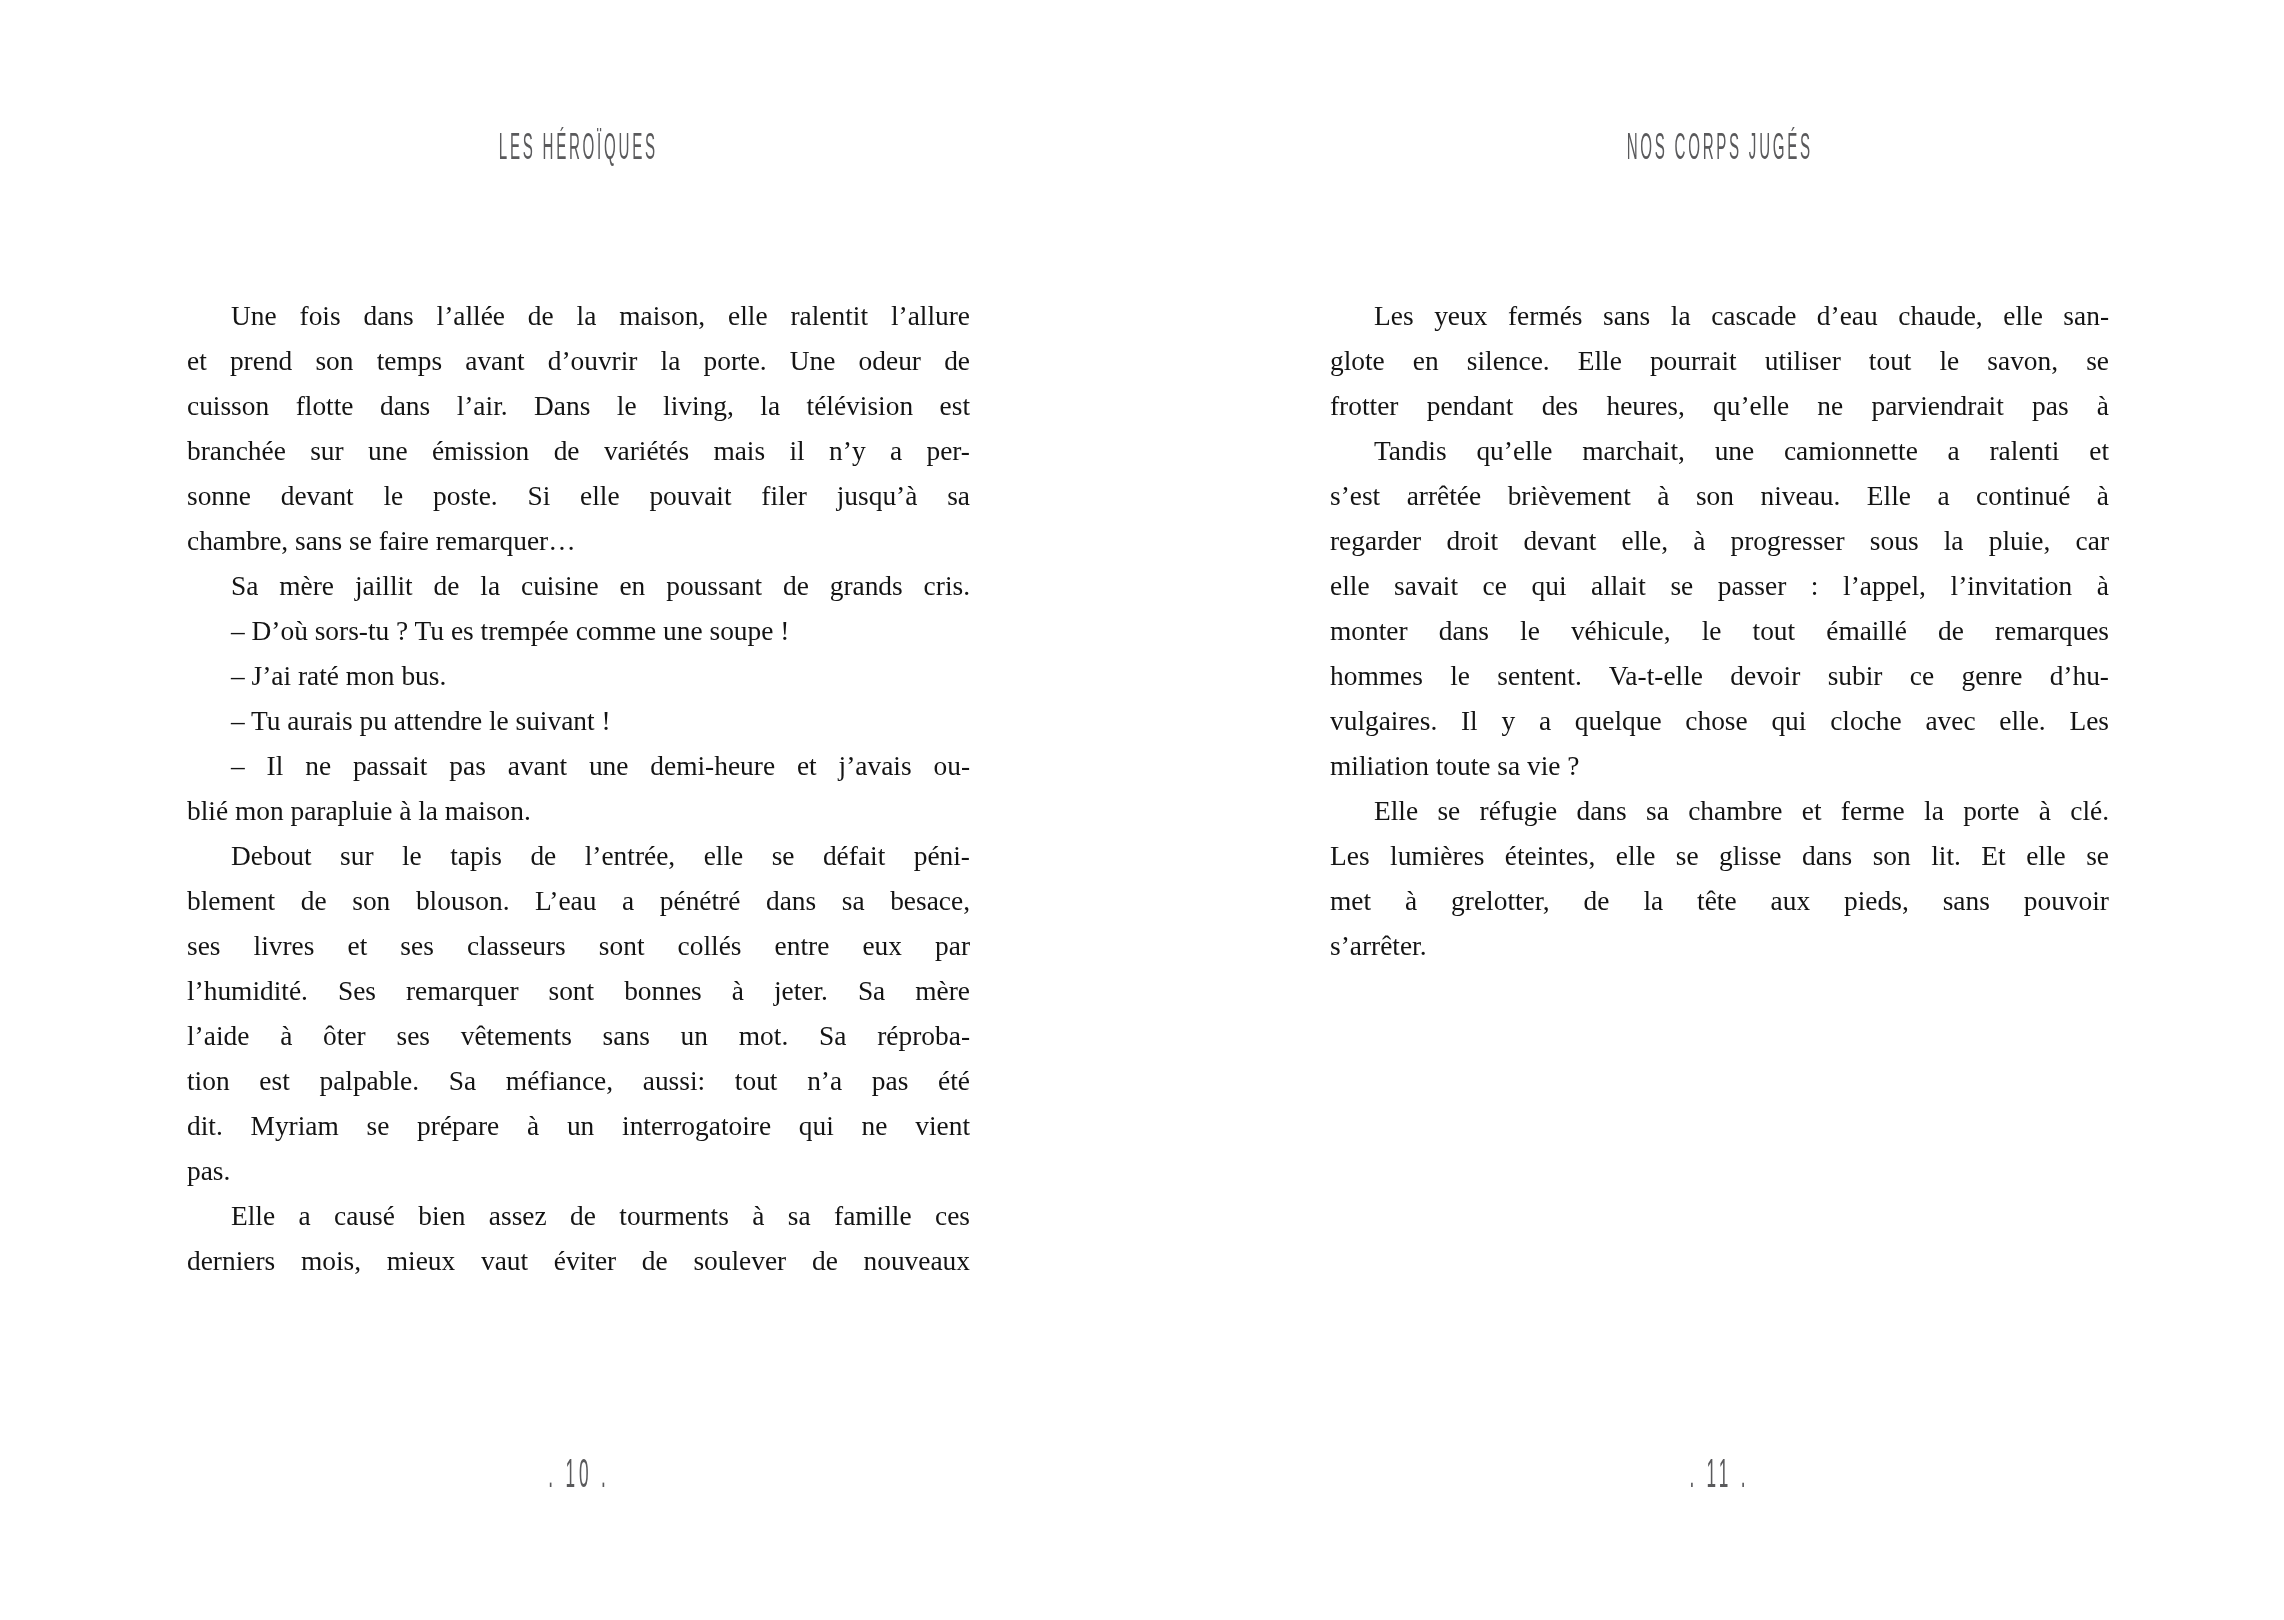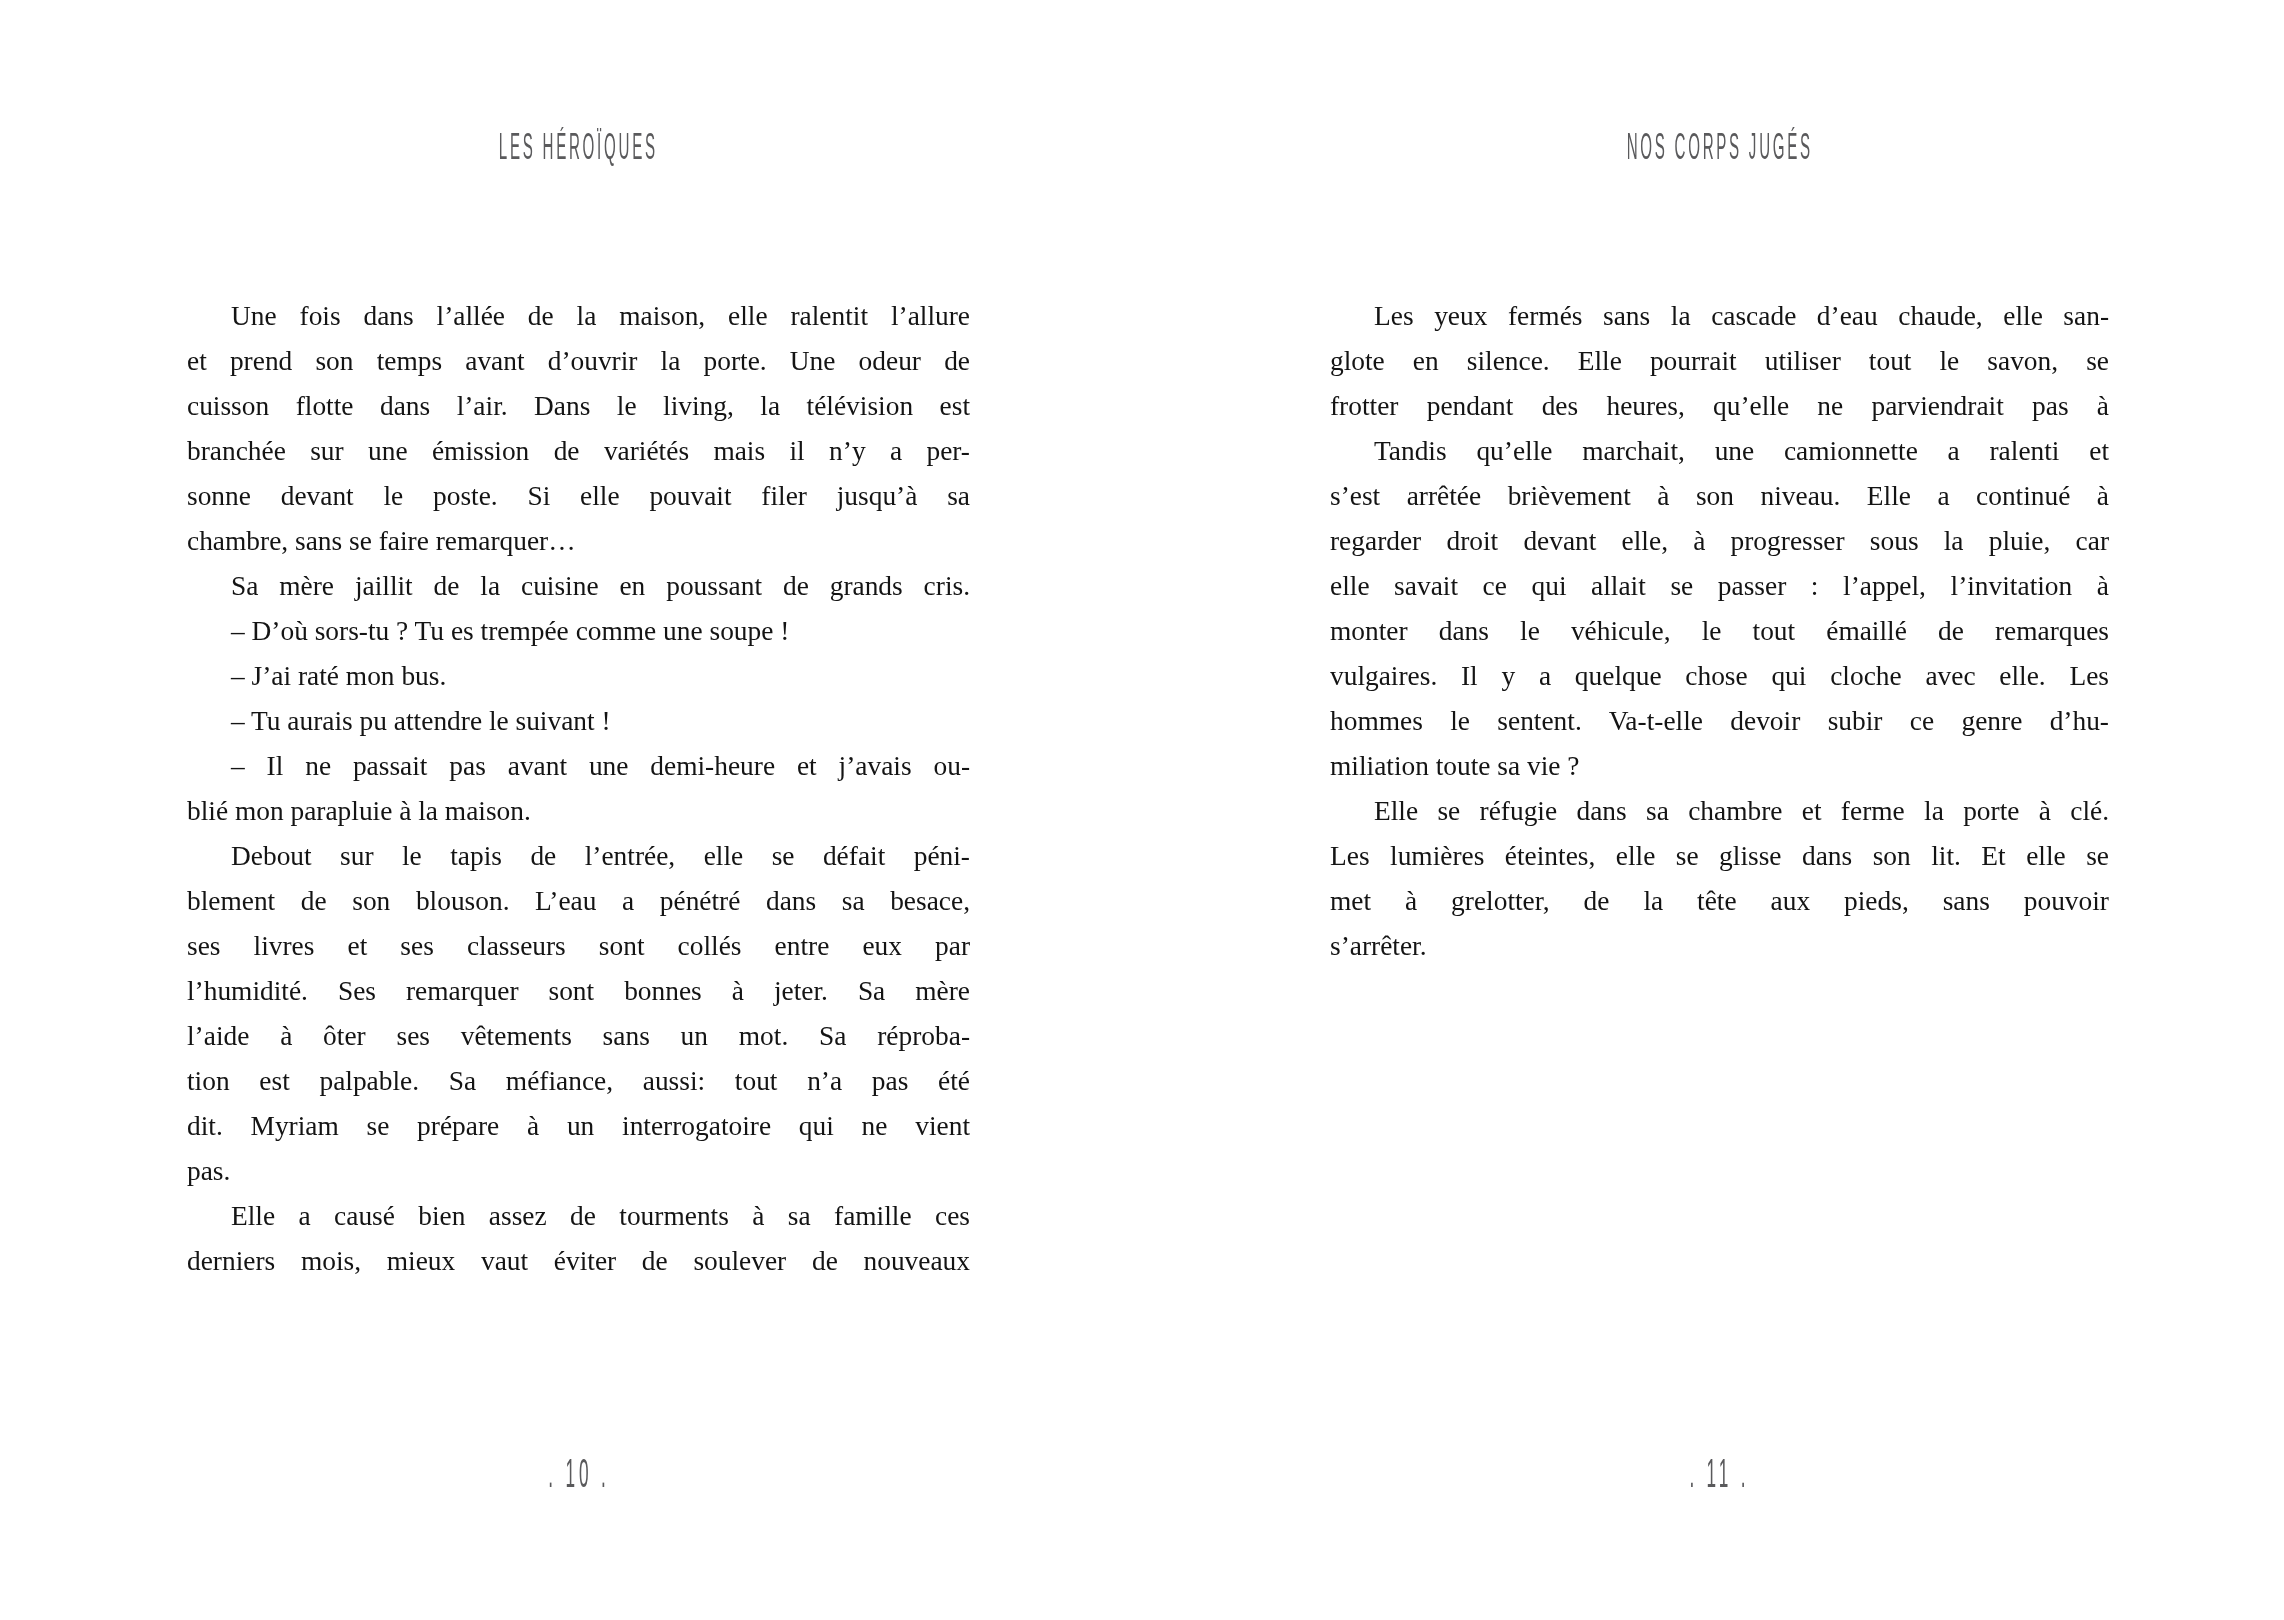--- a/index.html
+++ b/index.html
@@ -118,22 +118,22 @@
     </header>
     <div class="body-text">
         <div class="line indent">Les yeux fermés sans la cascade d’eau chaude, elle san-</div>
         <div class="line">glote en silence. Elle pourrait utiliser tout le savon, se</div>
         <div class="line">frotter pendant des heures, qu’elle ne parviendrait pas à</div>
         <div class="line indent">Tandis qu’elle marchait, une camionnette a ralenti et</div>
         <div class="line">s’est arrêtée brièvement à son niveau. Elle a continué à</div>
         <div class="line">regarder droit devant elle, à progresser sous la pluie, car</div>
         <div class="line">elle savait ce qui allait se passer : l’appel, l’invitation à</div>
         <div class="line">monter dans le véhicule, le tout émaillé de remarques</div>
+        <div class="line">hommes le sentent. Va-t-elle devoir subir ce genre d’hu-</div>
         <div class="line">vulgaires. Il y a quelque chose qui cloche avec elle. Les</div>
-        <div class="line">hommes le sentent. Va-t-elle devoir subir ce genre d’hu-</div>
         <div class="line last">miliation toute sa vie ?</div>
         <div class="line indent">Elle se réfugie dans sa chambre et ferme la porte à clé.</div>
         <div class="line">Les lumières éteintes, elle se glisse dans son lit. Et elle se</div>
         <div class="line">met à grelotter, de la tête aux pieds, sans pouvoir</div>
         <div class="line last">s’arrêter.</div>
       </div>
     <footer class="folio">
       <span class="condensed">. 11 .</span>
     </footer>
   </section>

